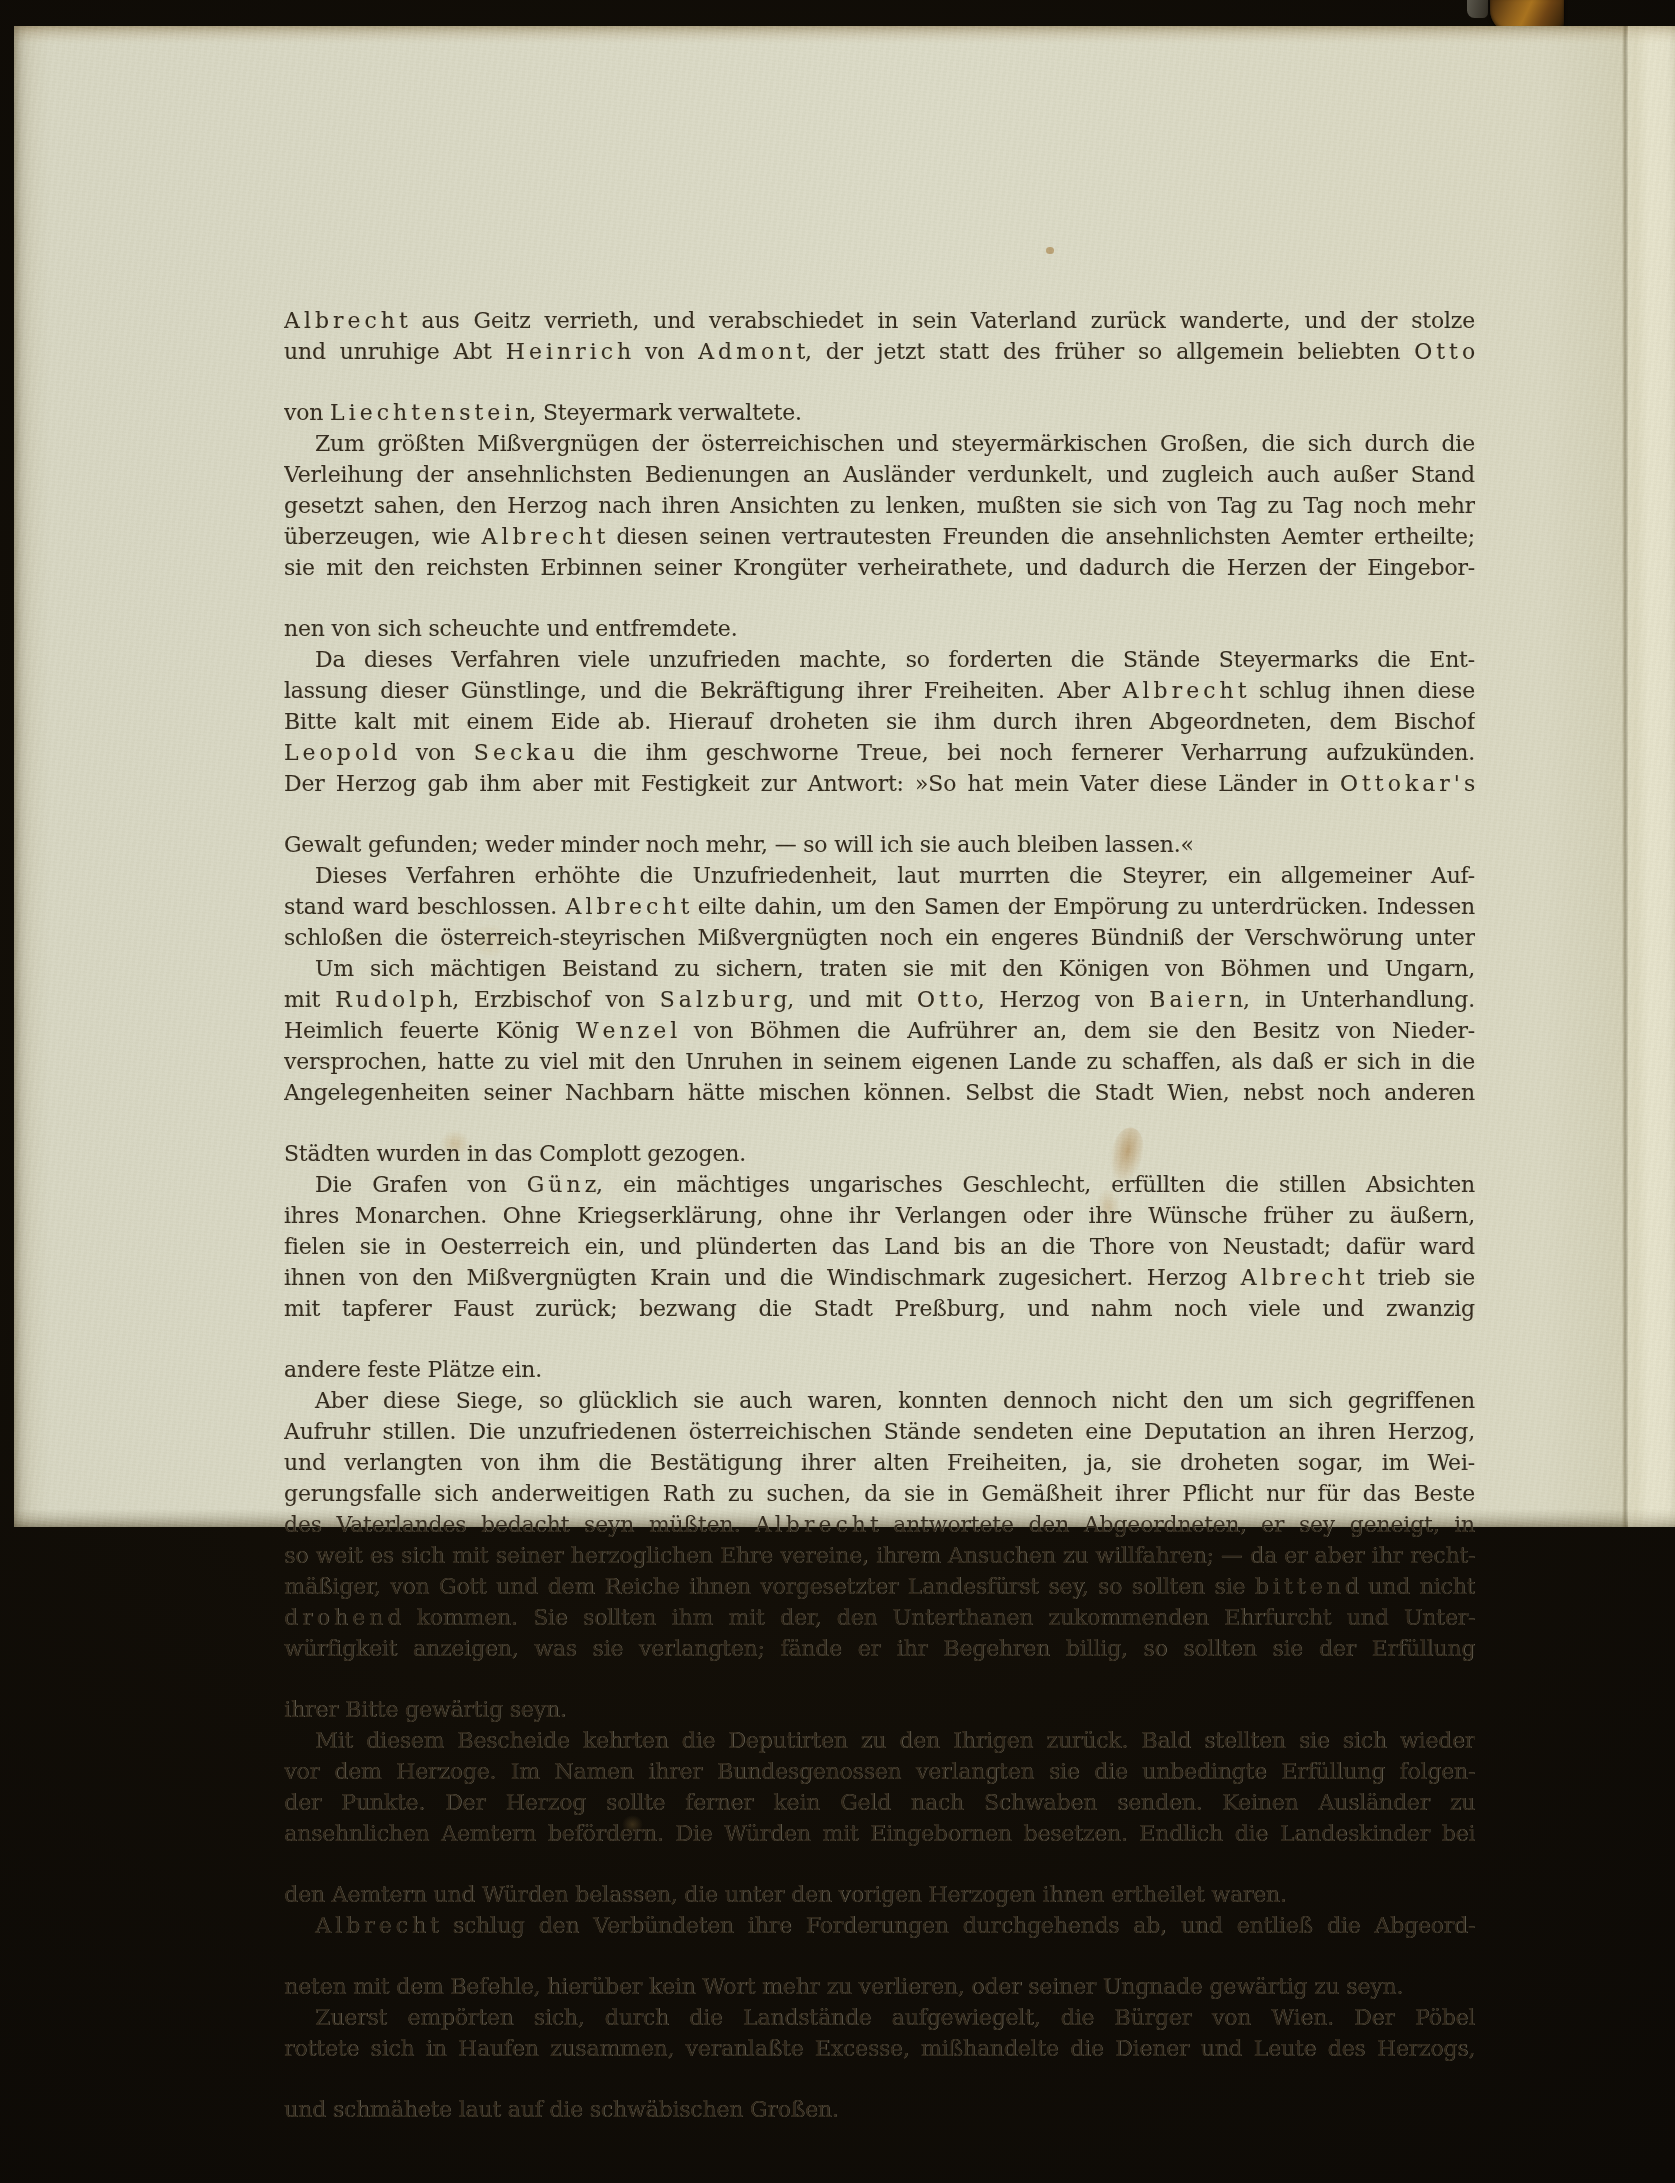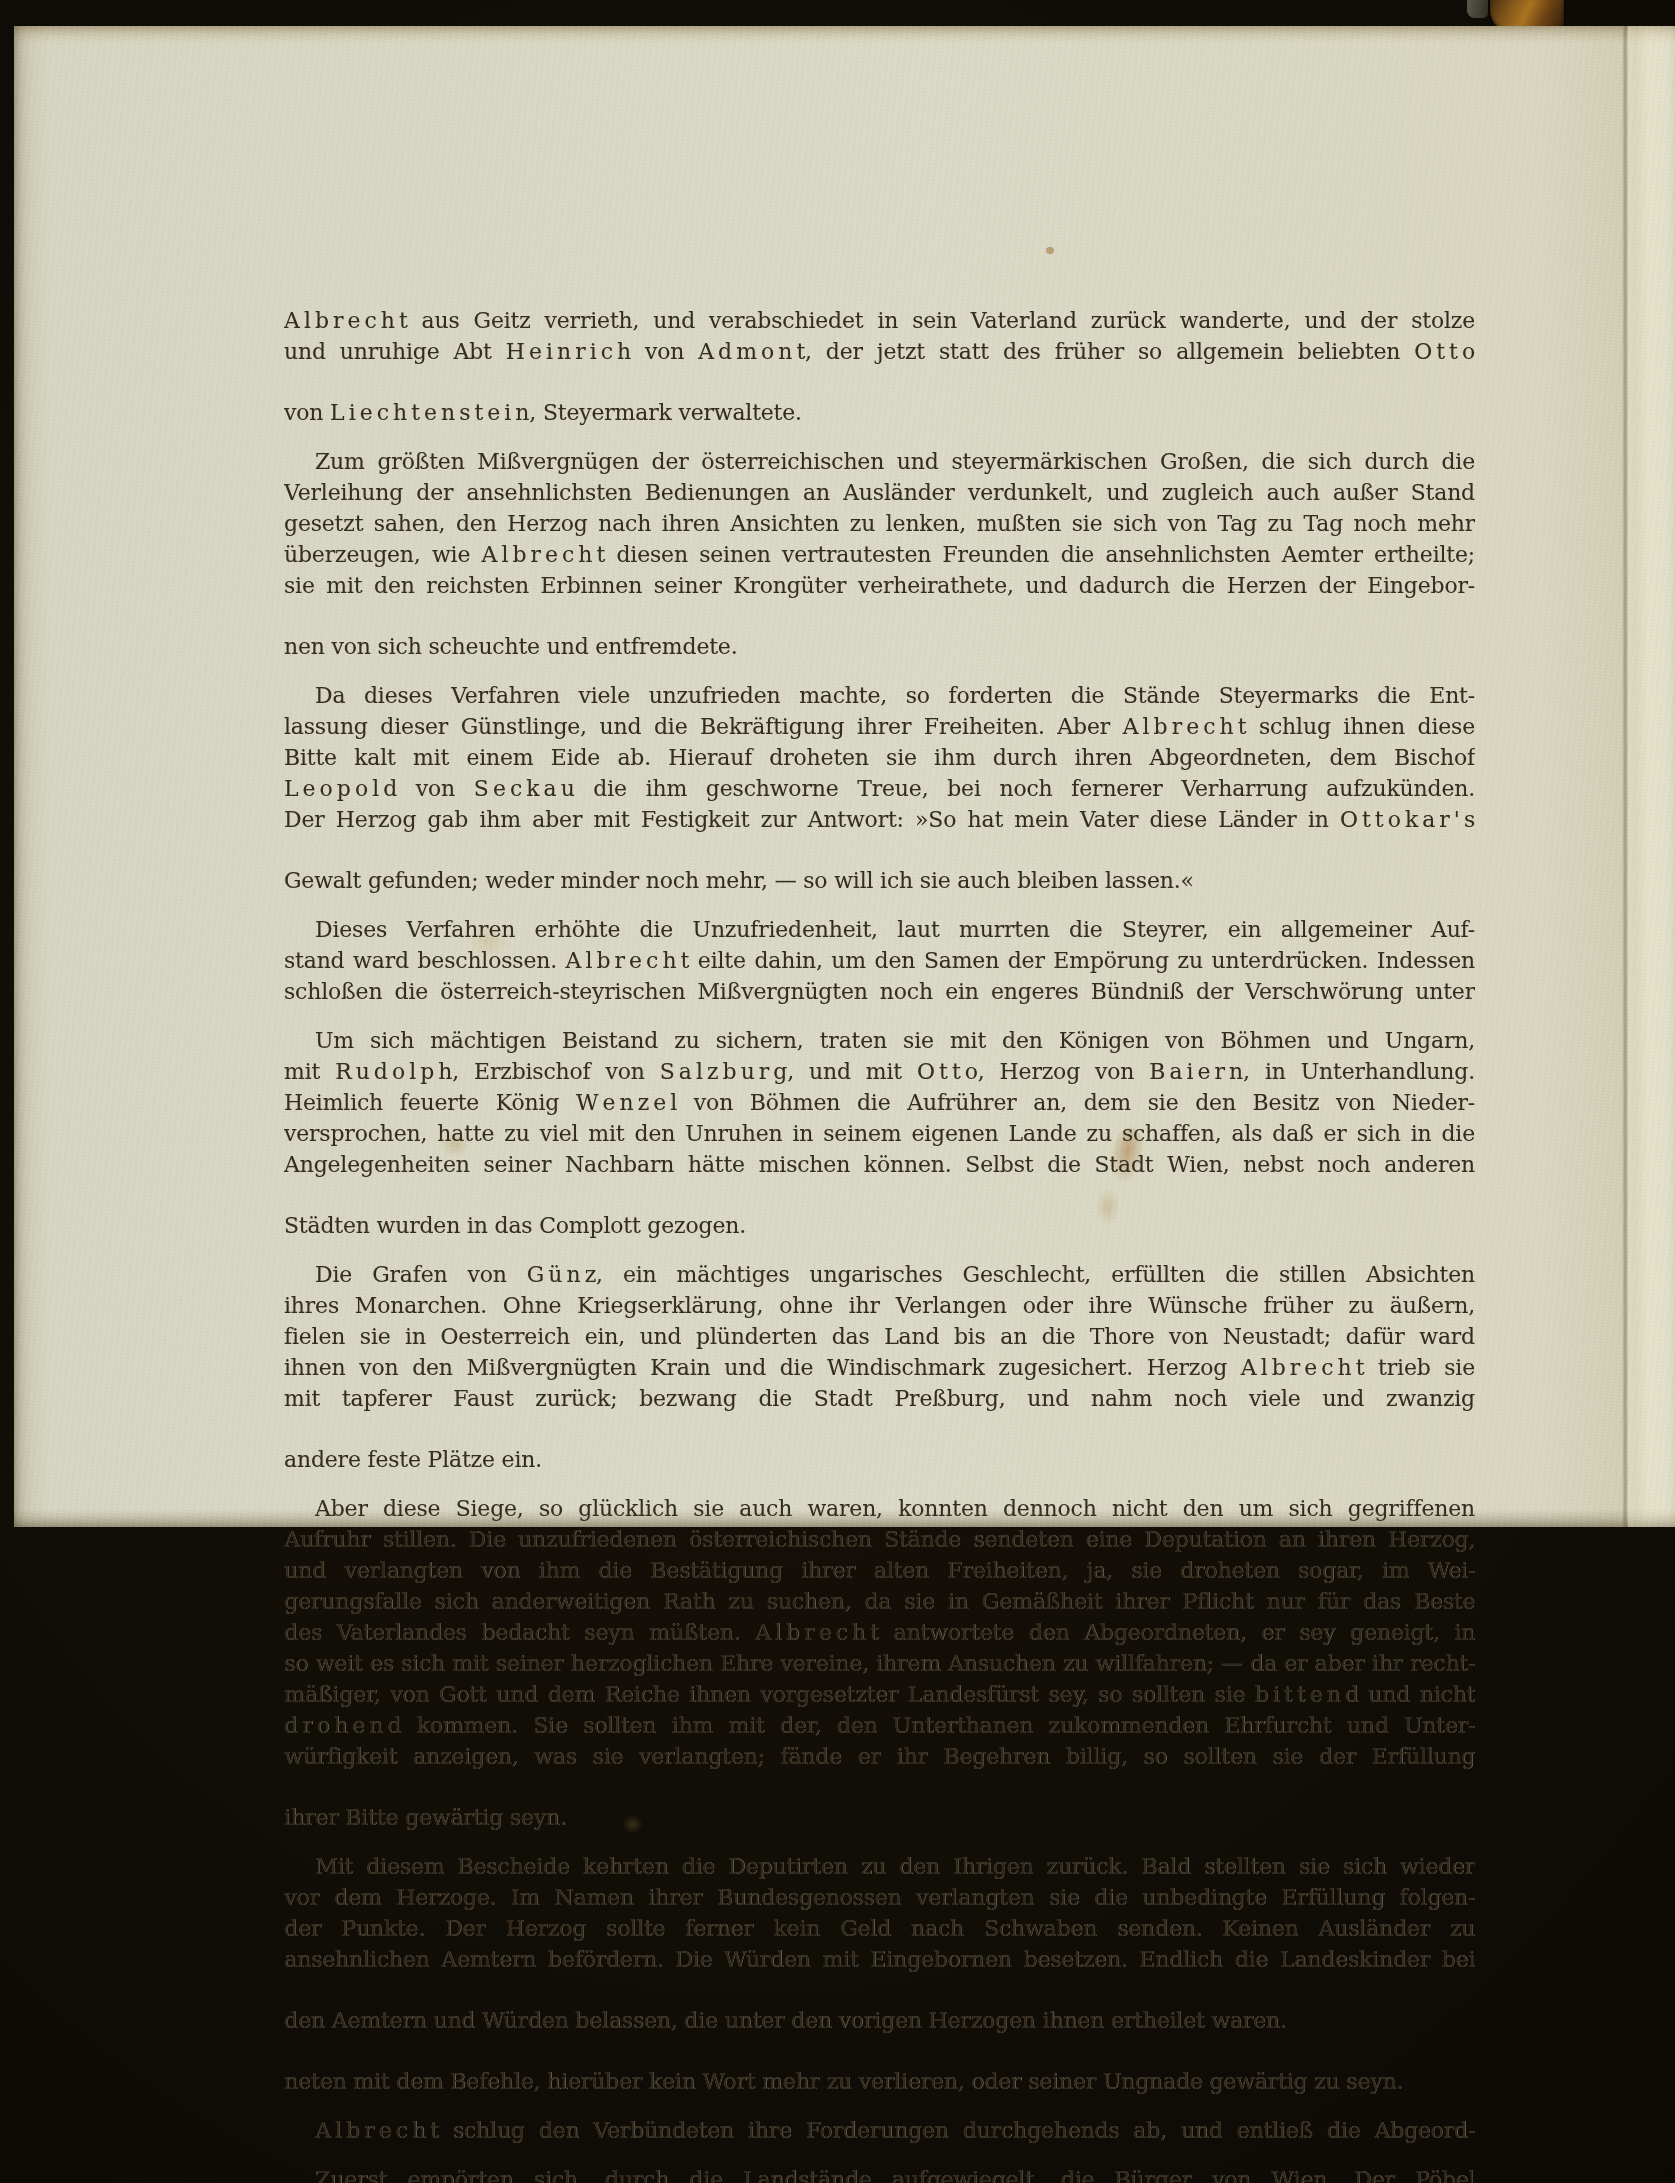--- a/index.html
+++ b/index.html
@@ -47,21 +47,21 @@
        background:radial-gradient(ellipse, rgba(175,135,70,.32), rgba(175,135,70,0) 70%);}
   .stain-d{left:454px;top:898px;width:42px;height:34px;border-radius:50%;
        background:radial-gradient(ellipse, rgba(190,160,95,.28), rgba(190,160,95,0) 72%);}
   .stain-e{left:608px;top:1789px;width:21.3px;height:19px;border-radius:50%;
        background:radial-gradient(ellipse, rgba(180,145,80,.25), rgba(180,145,80,0) 70%);}
   
   .textblock{position:absolute;left:270px;top:279px;width:1191px;color:#30271a;}
   .tl{font-size:22px;line-height:31px;height:31px;overflow:hidden;
       text-align:justify;text-align-last:justify;letter-spacing:-0.2px;
       text-shadow:0.3px 0.4px 0.3px rgba(214,213,194,.6), -0.2px -0.2px 0.3px rgba(70,55,30,.25);}
-  .tl.indent{text-indent:31px;margin-top:18px;}
+  .tl.indent{text-indent:31px;}
   .tl.end{text-align-last:left;margin-top:30px;}
 </style>
 </head>
 <body>
 
 <div class="scene">
   <div class="binding-chip"></div>
   <div class="binding-fragment"></div>
 
   <div class="page">
@@ -114,21 +114,21 @@
         <div class="tl">so weit es sich mit seiner herzoglichen Ehre vereine, ihrem Ansuchen zu willfahren; — da er aber ihr recht-</div>
         <div class="tl">mäßiger, von Gott und dem Reiche ihnen vorgesetzter Landesfürst sey, so sollten sie b i t t e n d und nicht</div>
         <div class="tl">d r o h e n d kommen. Sie sollten ihm mit der, den Unterthanen zukommenden Ehrfurcht und Unter-</div>
         <div class="tl">würfigkeit anzeigen, was sie verlangten; fände er ihr Begehren billig, so sollten sie der Erfüllung</div>
         <div class="tl end">ihrer Bitte gewärtig seyn.</div>
         <div class="tl indent">Mit diesem Bescheide kehrten die Deputirten zu den Ihrigen zurück. Bald stellten sie sich wieder</div>
         <div class="tl">vor dem Herzoge. Im Namen ihrer Bundesgenossen verlangten sie die unbedingte Erfüllung folgen-</div>
         <div class="tl">der Punkte. Der Herzog sollte ferner kein Geld nach Schwaben senden. Keinen Ausländer zu</div>
         <div class="tl">ansehnlichen Aemtern befördern. Die Würden mit Eingebornen besetzen. Endlich die Landeskinder bei</div>
         <div class="tl end">den Aemtern und Würden belassen, die unter den vorigen Herzogen ihnen ertheilet waren.</div>
+        <div class="tl indent">A l b r e c h t schlug den Verbündeten ihre Forderungen durchgehends ab, und entließ die Abgeord-</div>
         <div class="tl end">neten mit dem Befehle, hierüber kein Wort mehr zu verlieren, oder seiner Ungnade gewärtig zu seyn.</div>
-        <div class="tl indent">A l b r e c h t schlug den Verbündeten ihre Forderungen durchgehends ab, und entließ die Abgeord-</div>
         <div class="tl indent">Zuerst empörten sich, durch die Landstände aufgewiegelt, die Bürger von Wien. Der Pöbel</div>
         <div class="tl">rottete sich in Haufen zusammen, veranlaßte Excesse, mißhandelte die Diener und Leute des Herzogs,</div>
         <div class="tl end">und schmähete laut auf die schwäbischen Großen.</div>
       </div>
   </div>
 </div>
 
 
 </body></html>

